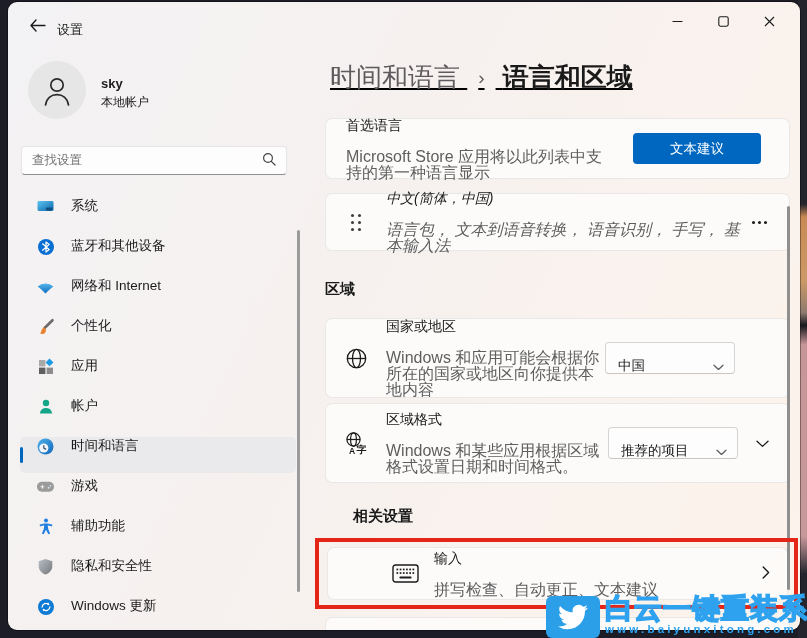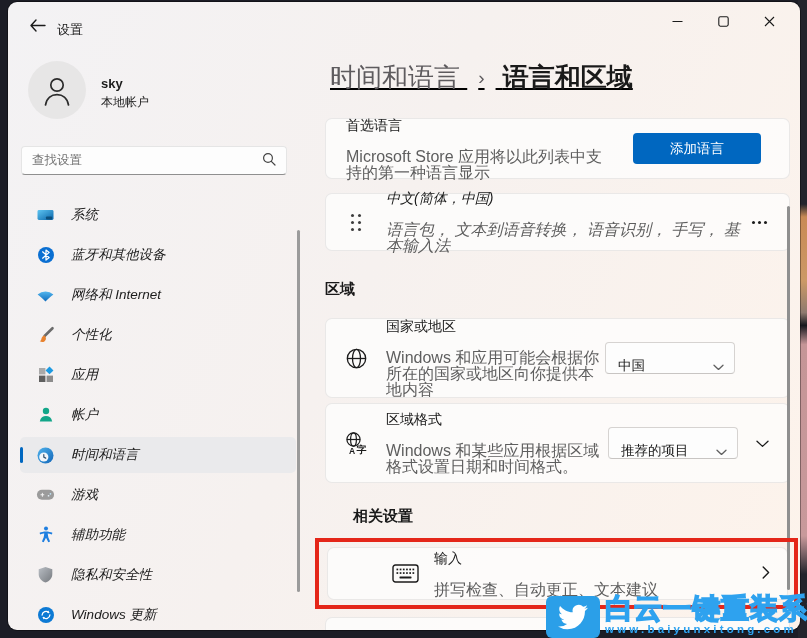--- a/index.html
+++ b/index.html
@@ -18,21 +18,21 @@
   .win-controls{position:absolute;right:8px;top:0;height:40px;display:flex;}
   .win-ctl{width:46px;height:38px;display:flex;align-items:center;justify-content:center;}
   
   .sidebar{position:absolute;left:0;top:46px;width:300px;bottom:0;}
   .avatar{position:absolute;left:20px;top:13px;width:58px;height:58px;border-radius:50%;background:#e7e6e6;display:flex;align-items:center;justify-content:center;}
   .user-name{position:absolute;left:93px;top:28px;font-size:13px;font-weight:700;color:#1b1b1b;}
   .user-type{position:absolute;left:93px;top:46px;font-size:12px;color:#1b1b1b;}
   .searchbox{position:absolute;left:13px;top:98px;width:266px;height:29px;background:#fdfdfd;border:1px solid #e5e5e5;border-bottom:1px solid #8f8f8f;border-radius:4px;display:flex;align-items:center;padding:0 10px;}
   .searchbox .ph{flex:1;font-size:12.5px;color:#737373;}
   .nav{position:absolute;left:12px;right:12px;top:149px;}
-  .nav-item{position:relative;height:36px;margin-bottom:4px;border-radius:5px;display:flex;align-items:center;padding-left:16px;cursor:pointer;font-style:italic;}
+  .nav-item{position:relative;height:36px;margin-bottom:4px;border-radius:5px;display:flex;padding-left:16px;cursor:pointer;}
   .nav-item.selected{background:#eaeaec;}
   .nav-item.selected::before{content:"";position:absolute;left:0;top:10px;width:3px;height:16px;border-radius:2px;background:#0067c0;}
   .nav-icon{width:19px;height:19px;margin-right:16px;display:flex;align-items:center;justify-content:center;}
   .nav-label{font-size:13.5px;color:#1b1b1b;}
   .side-scroll{position:absolute;left:289px;top:182px;width:3px;height:362px;border-radius:2px;background:#9b9b9b;}
   
   .main{position:absolute;left:300px;top:46px;right:0;bottom:0;}
   .breadcrumb{position:absolute;left:22px;top:12px;font-size:26px;white-space:nowrap;text-decoration:underline;}
   .bc-parent{color:#5e5b5e;}
   .bc-sep{color:#5e5b5e;font-size:19px;margin:0 11px;vertical-align:2px;}
@@ -253,21 +253,21 @@
         <span class="bc-parent">时间和语言</span>
         <span class="bc-sep">›</span>
         <span class="bc-current">语言和区域</span>
       </div>
 
       <div class="card" style="top:70px;height:61px;">
         <div class="text-col" style="padding-left:20px;">
           <div class="card-title">首选语言</div>
           <div class="card-desc" style="max-width:272px;">Microsoft Store 应用将以此列表中支持的第一种语言显示</div>
         </div>
-        <button class="btn-primary" style="margin-right:28px;">添加语言</button>
+        <button class="btn-primary" style="margin-right:28px;">文本建议</button>
       </div>
 
       <div class="card" style="top:145px;height:58px;font-style:italic;">
         <div class="icon-col">
           <span class="drag-dots">
               <i></i>
               <i></i>
               <i></i>
               <i></i>
               <i></i>

